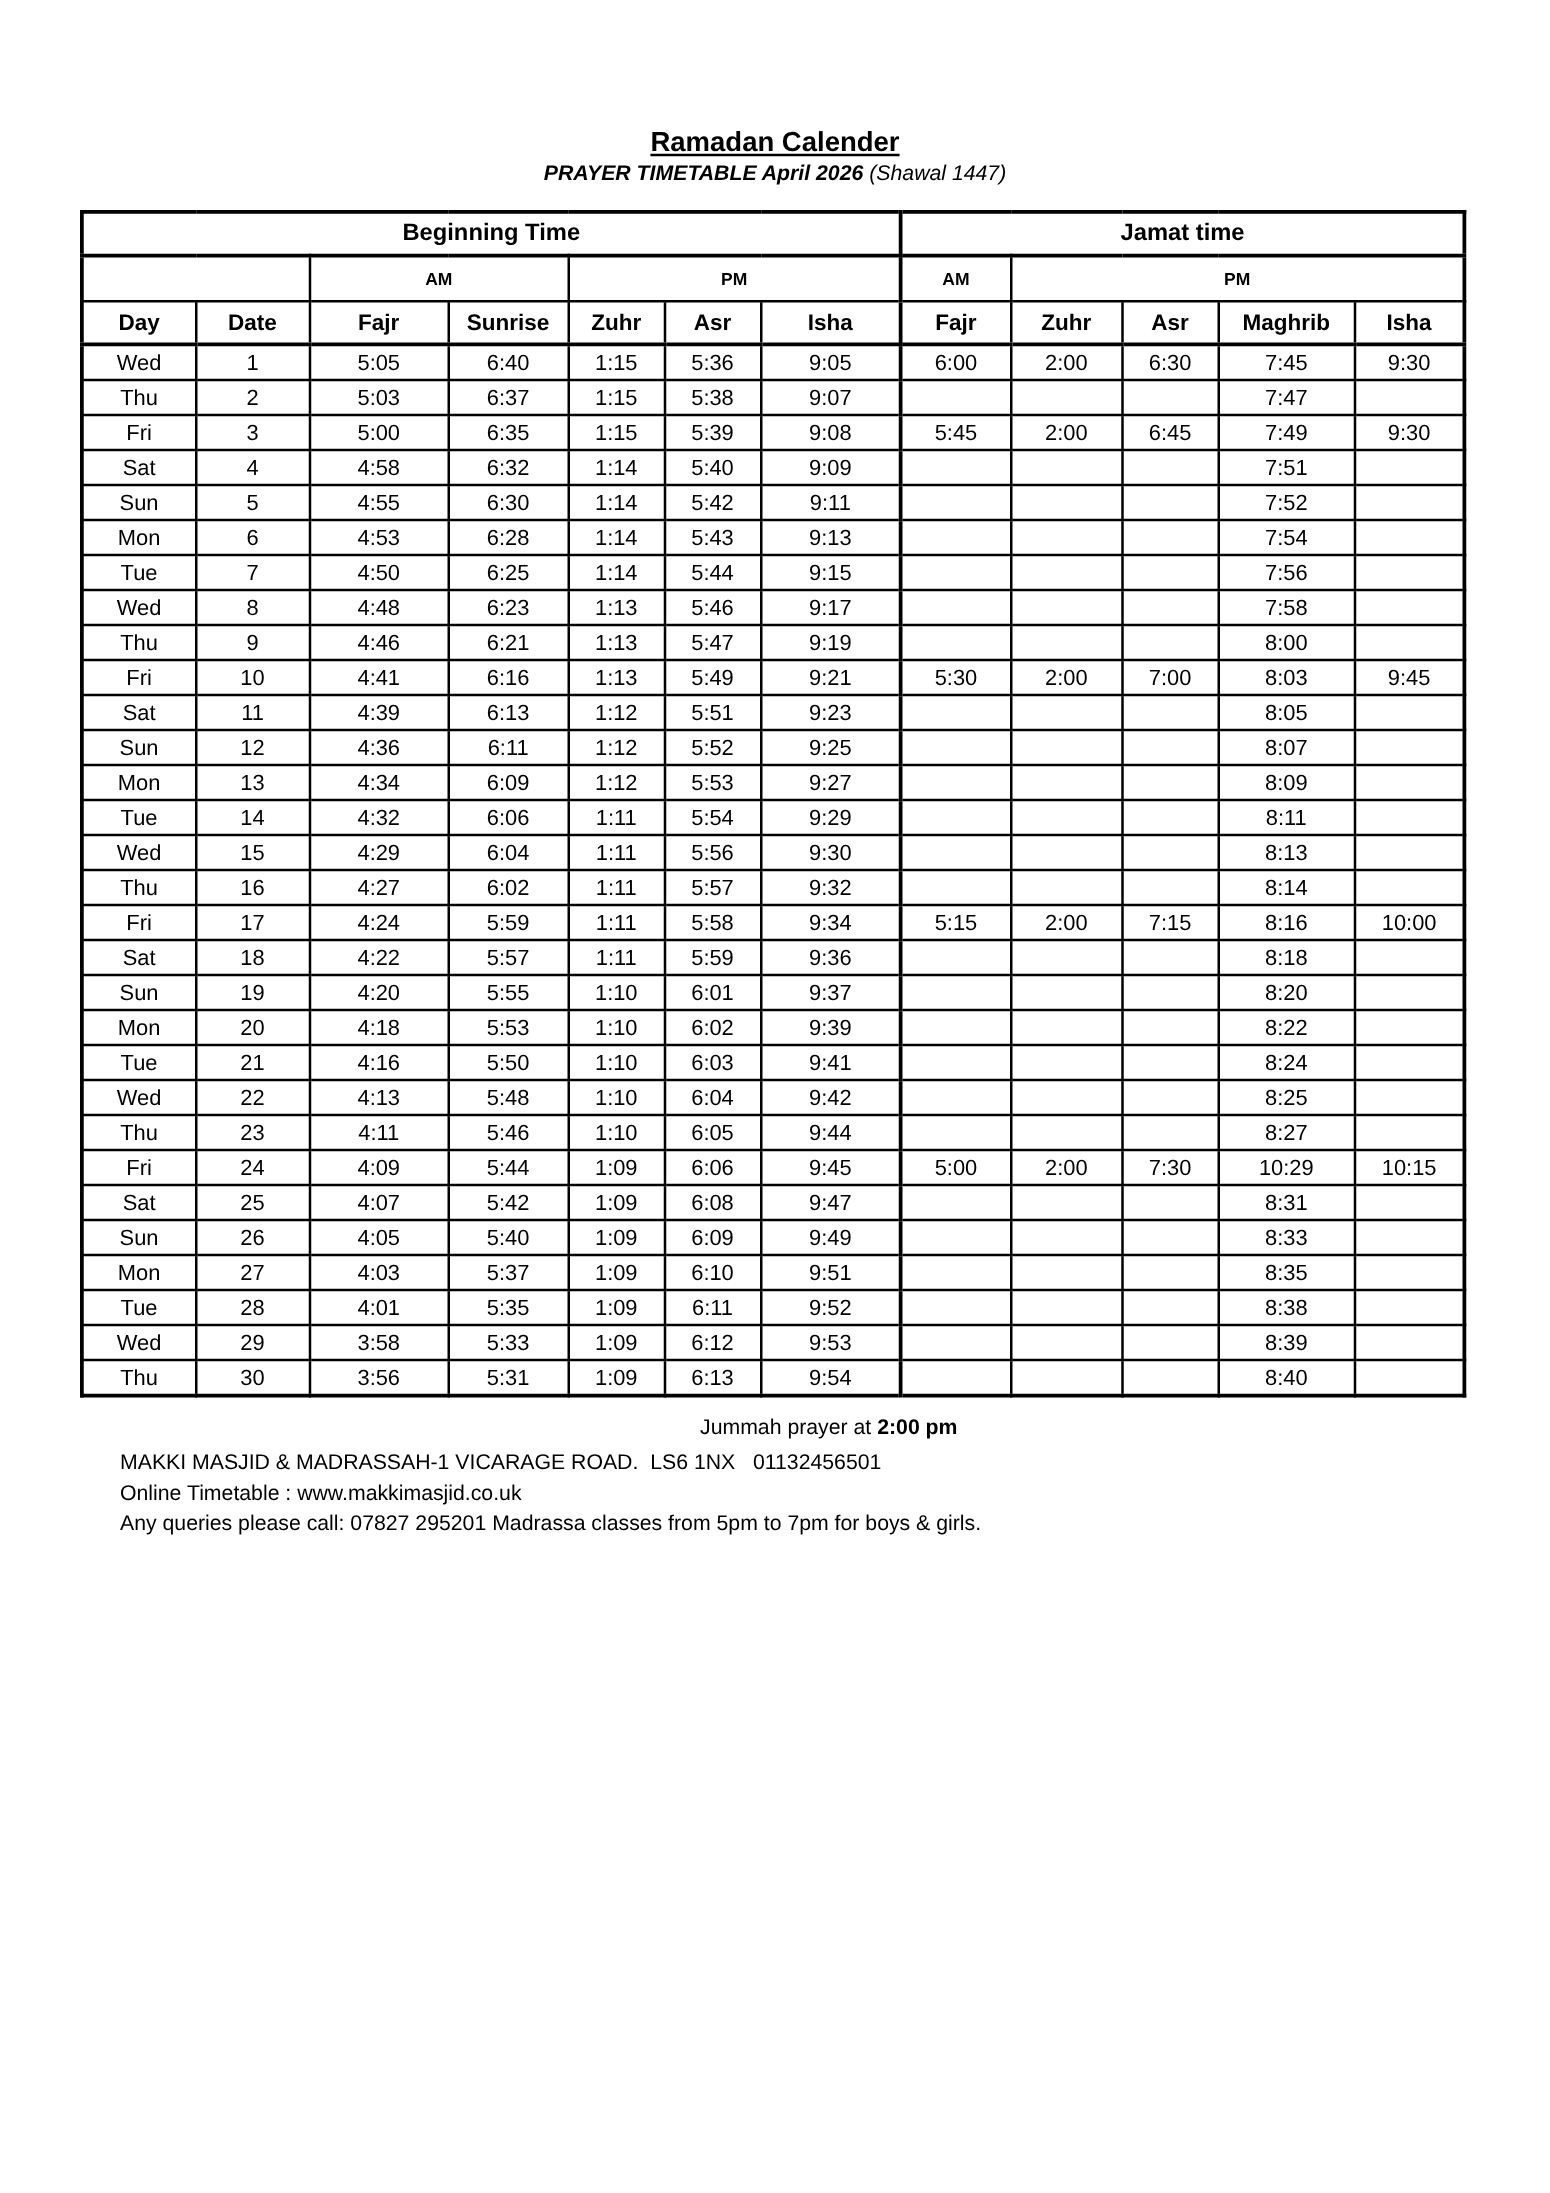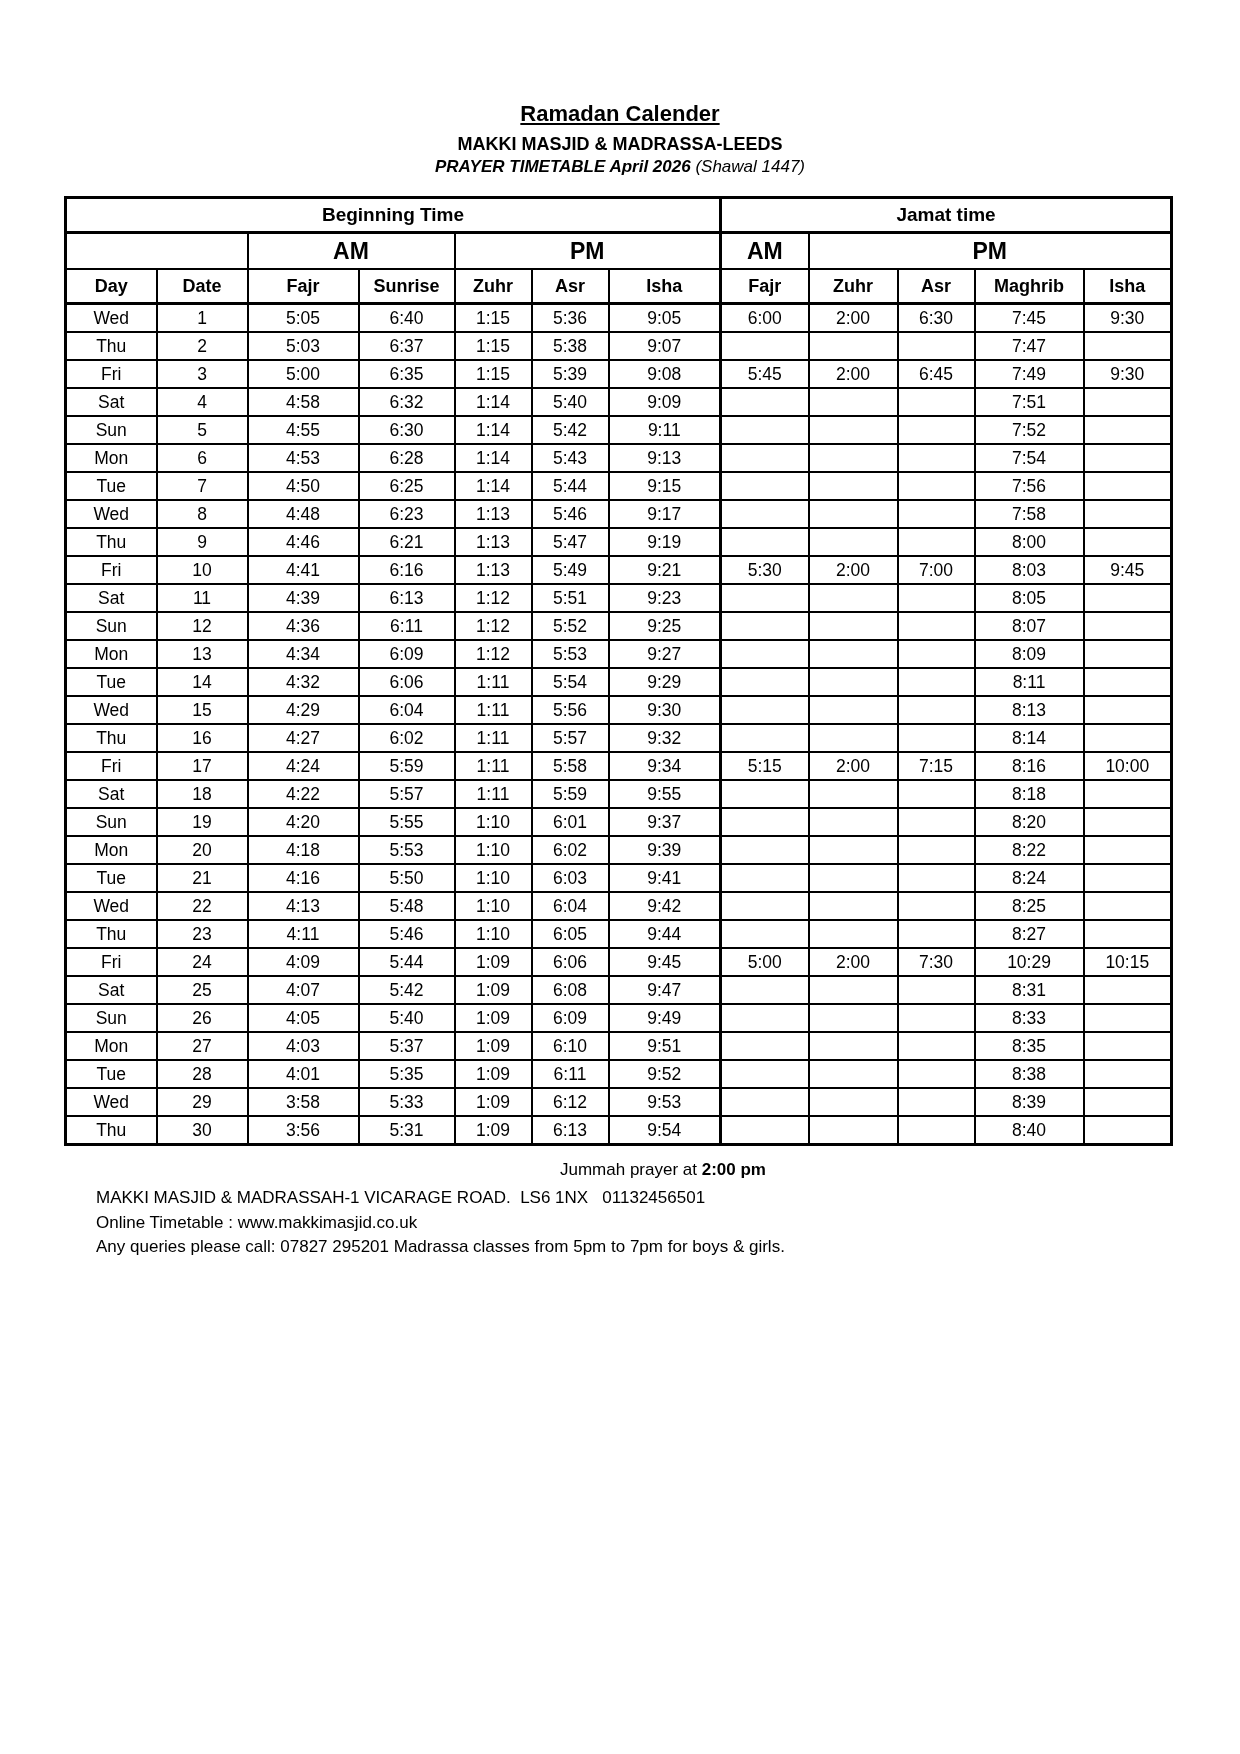--- a/index.html
+++ b/index.html
@@ -33,21 +33,21 @@
     border:2px solid #000;
     padding:0;
     text-align:center;
     vertical-align:middle;
     overflow:hidden;
     white-space:nowrap;
   }
   table.timetable th{font-weight:bold;font-size:18px;}
   table.timetable td{font-size:17.5px;height:26px;}
   tr.group-row th{height:32px;border-bottom:3px solid #000;font-size:19px;}
-  tr.ampm-row th{height:34px;font-size:23px;}
+  tr.ampm-row th{height:34px;font-size:14px;}
   tr.cols-row th{height:32px;border-bottom:3px solid #000;}
   .sec-div{border-right:3px solid #000 !important;}
 
   
   .footer{margin-top:12px;}
   .jummah-line{
     text-align:center;font-size:17px;line-height:24px;
     padding-left:70px; 
     margin-left:16px;
   }
@@ -55,21 +55,20 @@
   .footer-lines{margin-left:96px;margin-top:4px;font-size:17px;line-height:24.5px;}
   .footer-lines div{white-space:pre-wrap;}
 </style>
 </head>
 <body>
 
 <div class="page">
 
   <div class="title-block">
     <div class="doc-title">Ramadan Calender</div>
-    <div class="doc-subtitle">MAKKI MASJID &amp; MADRASSA-LEEDS</div>
     <div class="doc-line3"><span class="b">PRAYER TIMETABLE April 2026</span><span> (Shawal 1447)</span></div>
   </div>
 
   <table class="timetable">
     <colgroup>
       <col style="width:91px">
         <col style="width:91px">
         <col style="width:111px">
       <col style="width:96px">
         <col style="width:77px">
@@ -347,21 +346,21 @@
           <td>8:16</td>
           <td>10:00</td>
         </tr>
         <tr>
           <td>Sat</td>
           <td>18</td>
           <td>4:22</td>
           <td>5:57</td>
           <td>1:11</td>
           <td>5:59</td>
-          <td class="sec-div">9:55</td>
+          <td class="sec-div">9:36</td>
           <td></td>
           <td></td>
           <td></td>
           <td>8:18</td>
           <td></td>
         </tr>
         <tr>
           <td>Sun</td>
           <td>19</td>
           <td>4:20</td>

